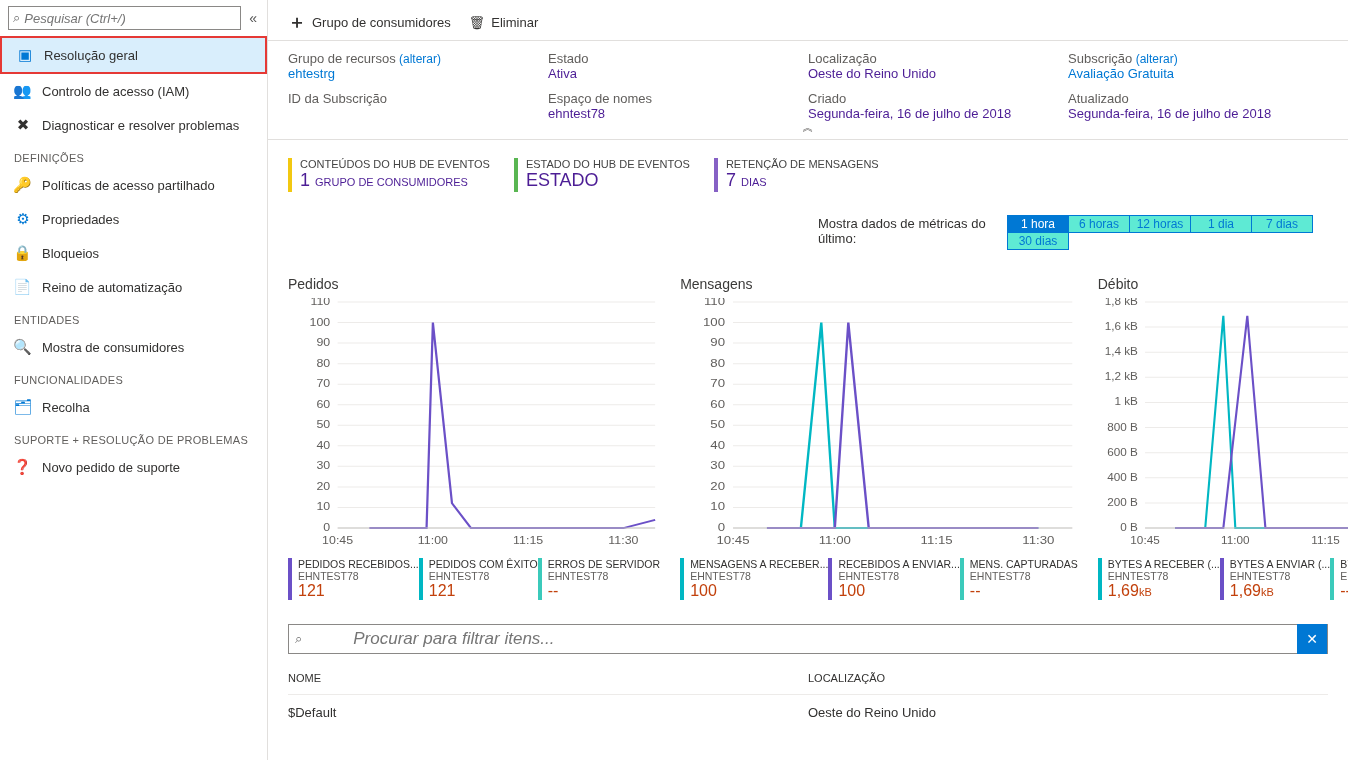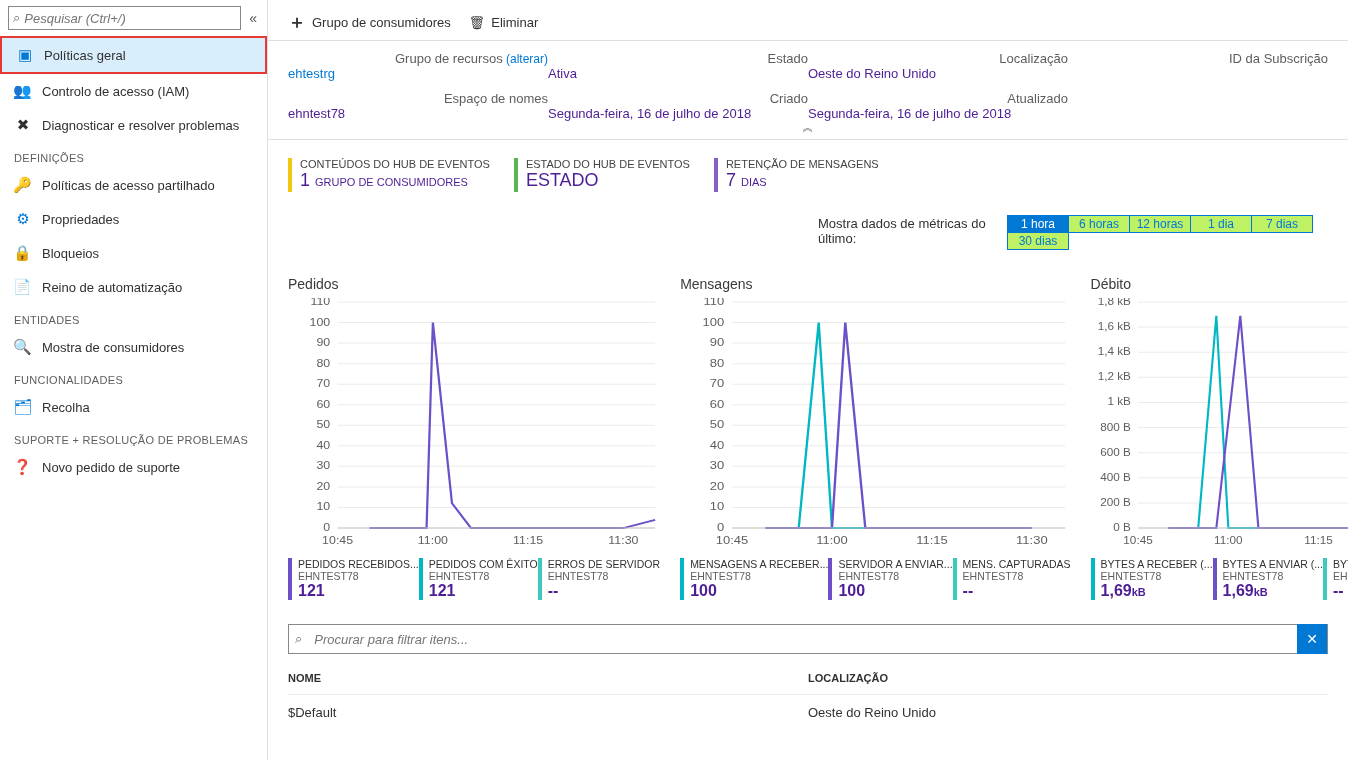--- a/index.html
+++ b/index.html
@@ -12,72 +12,72 @@
   .sb-list { overflow-y: auto; flex: 1; }
   .sb-item { display: flex; align-items: center; gap: 10px; padding: 8px 14px; cursor: pointer; }
   .sb-item .icon { width: 18px; height: 18px; display: inline-flex; justify-content: center; align-items: center; font-size: 15px; }
   .sb-item.active { background: #d9eefc; border: 2px solid #e53935; }
   .sb-section { padding: 10px 14px 4px; font-size: 11px; color: #605e5c; text-transform: uppercase; letter-spacing: .3px; }
   .main { flex: 1; display: flex; flex-direction: column; overflow: hidden; }
   .toolbar { display: flex; align-items: center; gap: 18px; padding: 10px 20px 6px; border-bottom: 1px solid #e1dfdd; }
   .toolbar .tb-btn { display: flex; align-items: center; gap: 6px; cursor: pointer; font-size: 13px; }
   .kv-block { display: flex; flex-wrap: wrap; padding: 8px 20px 0; position: relative; }
   .kv { width: 25%; padding: 2px 0 8px; font-size: 13px; }
-  .kv .label { color: #605e5c; font-size: 13px; text-align: right; }
+  .kv .label { color: #605e5c; font-size: 13px; }
   .kv .value { color: #4c1d95; }
   .kv .link { color: #0078d4; cursor: pointer; }
   .expander { position: absolute; bottom: -6px; left: 50%; transform: translateX(-50%); font-size: 11px; color: #605e5c; cursor: pointer; }
   .content-scroll { flex: 1; overflow: auto; padding: 0 20px 20px; border-top: 1px solid #e1dfdd; margin-top: 10px; }
   .stat-row { display: flex; align-items: flex-start; padding: 18px 0 10px; gap: 24px; flex-wrap: wrap; }
   .stat { display: flex; gap: 8px; align-items: flex-start; }
   .stat-bar { width: 4px; height: 34px; border-radius: 0; }
   .stat-l { font-size: 11px; color: #444; text-transform: uppercase; }
   .stat-v { font-size: 18px; font-weight: 400; color: #4c1d95; }
   .stat-v .small { font-size: 11px; font-weight: 400; text-transform: uppercase; }
   .metric-range-row { display: flex; align-items: flex-start; gap: 20px; margin-left: auto; }
   .range-label { font-size: 13px; color: #323130; width: 170px; }
   .range-buttons { display: flex; flex-wrap: wrap; width: 320px; }
-  .range-btn { border: 1px solid #0078d4; color: #0078d4; min-width: 62px; padding: 1px 6px; text-align: center; font-size: 12px; cursor: pointer; margin-left: -1px; margin-top: -1px; background: #bef264; }
+  .range-btn { border: 1px solid #0078d4; color: #0078d4; min-width: 62px; padding: 1px 6px; text-align: center; font-size: 12px; cursor: pointer; margin-left: -1px; margin-top: -1px; background: #5eead4; }
   .range-btn.active { background: #0078d4; color: #fff; }
   .charts-row { display: flex; gap: 20px; margin-top: 16px; }
   .chart-card { flex: 1; display: flex; flex-direction: column; }
   .chart-title { font-size: 14px; color: #3b3a39; margin-bottom: 6px; }
   .chart-area { height: 250px; position: relative; }
   .legend-row { display: flex; margin-top: 10px; }
   .legend-item { flex: 1; border-left: 4px solid; padding-left: 6px; font-size: 10px; }
   .legend-t1 { font-size: 10.5px; color: #323130; overflow: hidden; white-space: nowrap; text-overflow: ellipsis; }
   .legend-t2 { font-size: 10.5px; color: #605e5c; }
-  .legend-val { font-size: 16px; color: #4c1d95; font-weight: 700; }
+  .legend-val { font-size: 16px; color: #c2410c; font-weight: 400; }
   .legend-val .unit { font-size: 11px; }
   .filter-row { display: flex; align-items: center; margin-top: 24px; border: 1px solid #8a8886; height: 30px; }
-  .filter-row input { flex: 1; border: none; outline: none; padding: 4px 6px; font-style: italic; font-family: inherit; font-size: 13px; }
+  .filter-row input { flex: 1; border: none; outline: none; padding: 4px 6px; font-style: italic; font-family: inherit; font-size: 17px; margin-left: 39px; }
   .filter-x { width: 30px; height: 30px; background: #0078d4; color: #fff; display: flex; align-items: center; justify-content: center; cursor: pointer; font-size: 14px; }
   .table { width: 100%; margin-top: 8px; border-collapse: collapse; }
-  .table th { text-align: left; font-size: 11px; font-weight: 700; color: #323130; padding: 10px 0; text-transform: uppercase; }
+  .table th { text-align: left; font-size: 11px; font-weight: 400; color: #323130; padding: 10px 0; text-transform: uppercase; }
   .table td { padding: 10px 0; font-size: 13px; color: #323130; border-top: 1px solid #edebe9; }
   svg.chart-svg { width: 100%; height: 100%; }
   .axis-text { font-size: 10px; fill: #605e5c; }
   .grid-line { stroke: #edebe9; stroke-width: 1; }
   .series-line { fill: none; stroke-width: 1.8; }
 </style>
 </head>
 <body>
 
 <div class="sidebar">
   <div class="search-row">
     <div class="search-box">
       <span class="icon" style="color:#666;margin-right:4px;">⌕</span>
       <input type="text" placeholder="Pesquisar (Ctrl+/)" style="">
     </div>
     <span class="collapse-btn">«</span>
   </div>
   <div class="sb-list" id="sb-list">
       <div class="sb-item active">
         <span class="icon" style="color: rgb(0, 120, 212);">▣</span>
-        <span>Políticas geral</span>
+        <span>Resolução geral</span>
       </div>
       <div class="sb-item">
         <span class="icon" style="color: rgb(0, 120, 212);">👥</span>
         <span>Controlo de acesso (IAM)</span>
       </div>
       <div class="sb-item">
         <span class="icon" style="color: rgb(50, 49, 48);">✖</span>
         <span>Diagnosticar e resolver problemas</span>
       </div>
       <div class="sb-section">Definições</div>
@@ -132,20 +132,24 @@
         <div class="label">Grupo de recursos<span class="link" style="font-size: 12px;"> (alterar)</span></div>
         <div class="value link">ehtestrg</div>
       </div>
       <div class="kv">
         <div class="label">Estado</div>
         <div class="value">Ativa</div>
       </div>
       <div class="kv">
         <div class="label">Localização</div>
         <div class="value">Oeste do Reino Unido</div>
+      </div>
+      <div class="kv">
+        <div class="label">Subscrição<span class="link" style="font-size: 12px;"> (alterar)</span></div>
+        <div class="value link">Avaliação Gratuita</div>
       </div>
       <div class="kv">
         <div class="label">ID da Subscrição</div>
         <div class="value"></div>
       </div>
       <div class="kv">
         <div class="label">Espaço de nomes</div>
         <div class="value">ehntest78</div>
       </div>
       <div class="kv">
@@ -283,21 +287,21 @@
               <path class="series-line" stroke="#6b50c7" d="M65.6 230.0 L106.6 230.0 L116.8 230.0 L127.0 24.5 L142.4 230.0 L193.6 230.0 L270.4 230.0"></path>
               <line stroke="#c8c6c4" x1="40" y1="230" x2="296" y2="230"></line>
             </svg></div>
           <div class="legend-row">
             <div class="legend-item" style="border-left-color: rgb(0, 183, 195);">
               <div class="legend-t1">MENSAGENS A RECEBER...</div>
               <div class="legend-t2">EHNTEST78</div>
               <div class="legend-val">100</div>
             </div>
             <div class="legend-item" style="border-left-color: rgb(107, 80, 199);">
-              <div class="legend-t1">SERVIDOR A ENVIAR...</div>
+              <div class="legend-t1">RECEBIDOS A ENVIAR...</div>
               <div class="legend-t2">EHNTEST78</div>
               <div class="legend-val">100</div>
             </div>
             <div class="legend-item" style="border-left-color: rgb(59, 202, 187);">
               <div class="legend-t1">MENS. CAPTURADAS</div>
               <div class="legend-t2">EHNTEST78</div>
               <div class="legend-val">--</div>
             </div>
           </div>
         </div>

